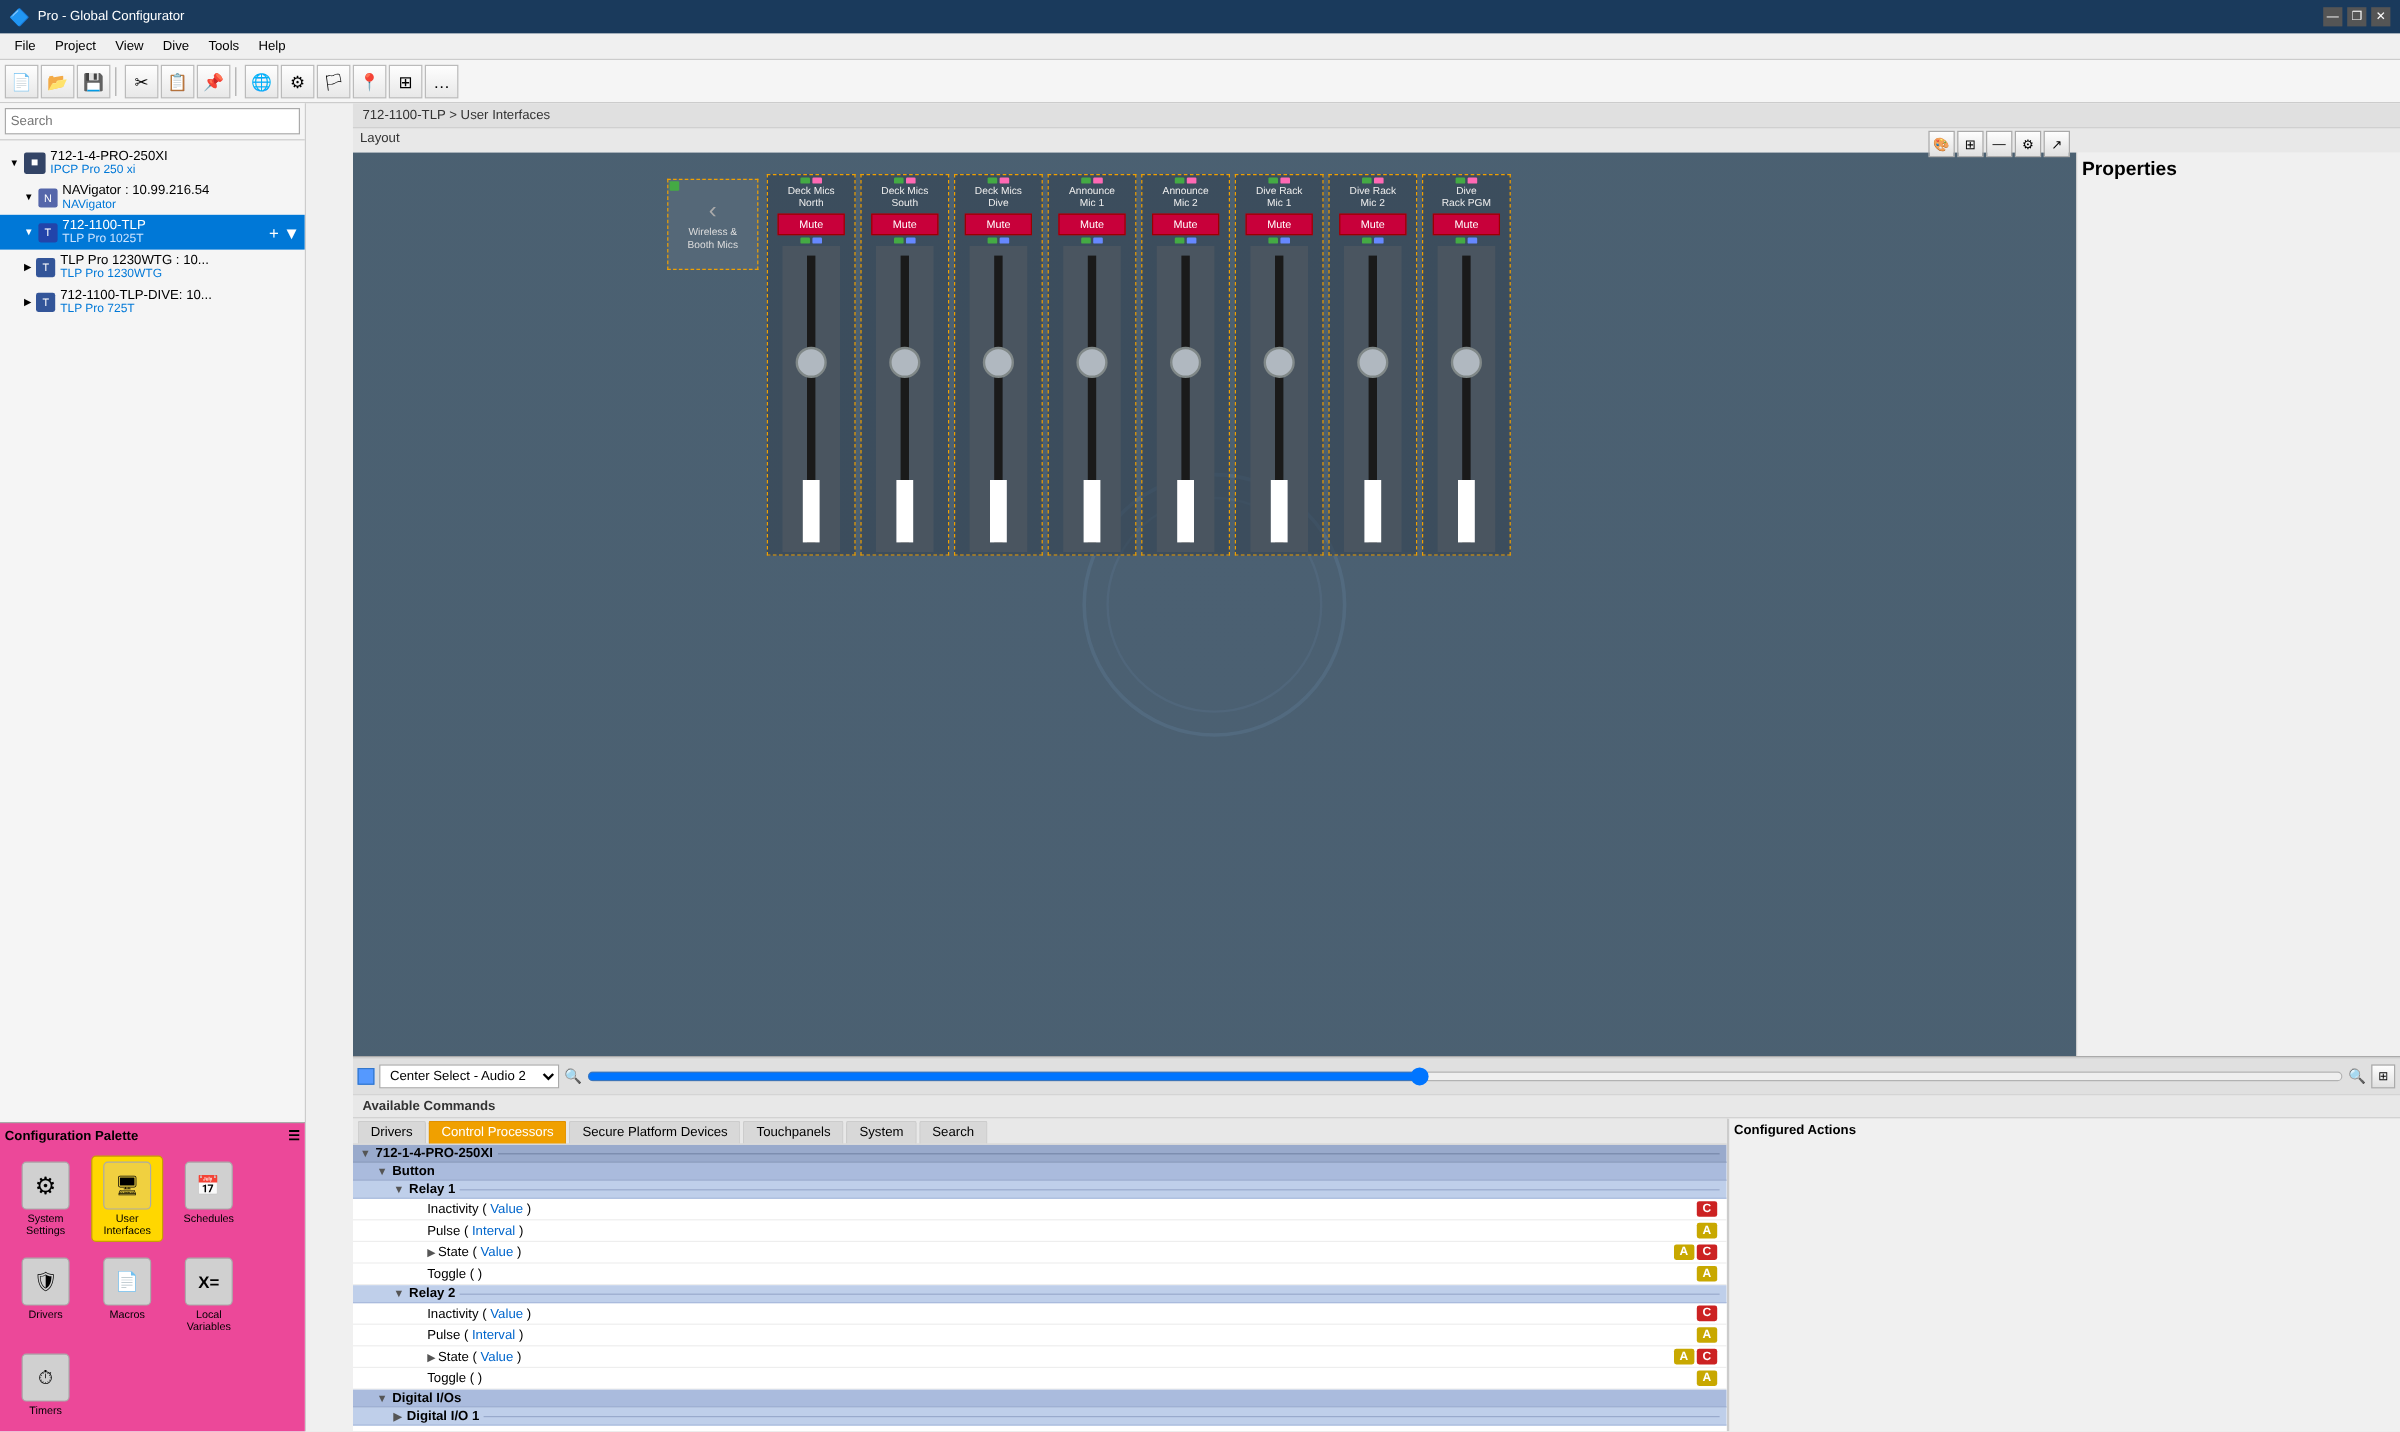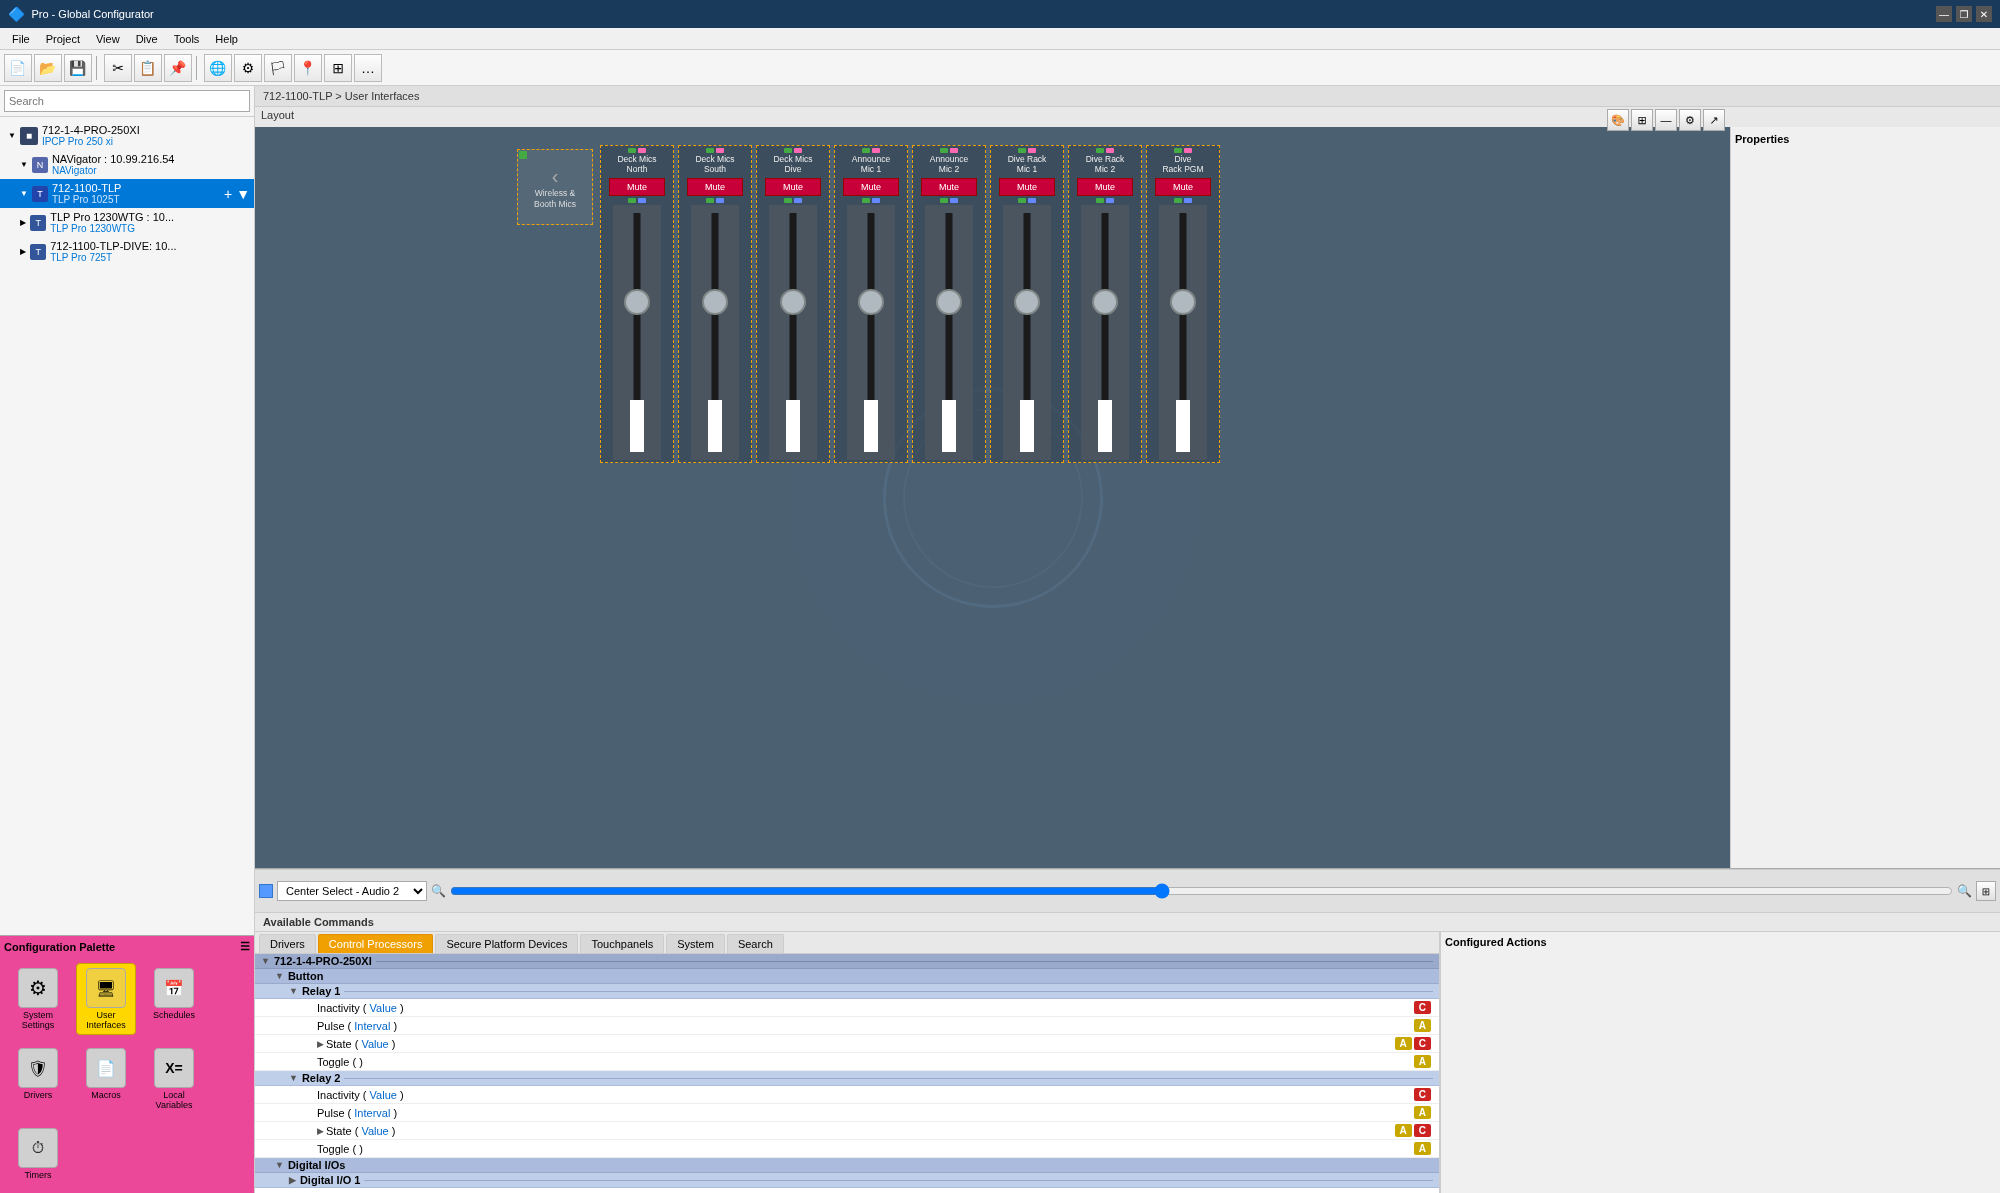--- a/index.html
+++ b/index.html
@@ -45,21 +45,21 @@
       width: 28px; height: 28px;
       border: 1px solid #bbb;
       background: linear-gradient(to bottom, #fefefe, #e8e8e8);
       cursor: pointer;
       display: flex; align-items: center; justify-content: center;
       font-size: 14px;
     }
     .toolbar-sep { width: 4px; border-left: 1px solid #aaa; height: 24px; margin: 0 2px; }
 
     
-    #main { display: flex; height: calc(100vh - 86px); }
+    #main { display: flex; height: calc(100vh - 86px); gap: 39px; }
 
     
     #left-panel {
       width: 255px;
       min-width: 255px;
       background: #f5f5f5;
       border-right: 1px solid #ccc;
       display: flex;
       flex-direction: column;
     }
@@ -249,21 +249,21 @@
     
     #bottom-section {
       height: 280px;
       display: flex;
       flex-direction: column;
       background: #f0f0f0;
     }
 
     
     #center-select-bar {
-      height: 44px;
+      height: 32px;
       background: #e0e0e0;
       border-bottom: 1px solid #ccc;
       border-top: 1px solid #ccc;
       display: flex;
       align-items: center;
       padding: 0 4px;
       gap: 4px;
     }
     .center-select-icon { width: 14px; height: 14px; background: #5599ff; border: 1px solid #3377cc; }
     .center-select-dropdown {
@@ -732,21 +732,21 @@
                   <div style="width:26px;height:26px;background:#b0b8c0;border-radius:50%;border:2px solid #808888;position:absolute;top:38%;left:50%;transform:translate(-50%,-50%);"></div>
                   <div style="width:14px;height:52px;background:white;position:absolute;bottom:8px;left:50%;transform:translateX(-50%);"></div>
                 </div>
               </div>
 
             </div>
           </div>
         </div>
 
         <div id="properties-panel" style="position:absolute;top:20px;right:0;bottom:0;width:270px;background:#f0f0f0;border-left:1px solid #ccc;padding:4px;">
-          <div id="properties-header" style="font-size:11px;font-weight:bold;padding:2px 0 4px;">Properties</div>
+          <div id="properties-header" style="font-size:16px;font-weight:bold;padding:2px 0 4px;">Properties</div>
         </div>
 
       </div>
 
       <div id="center-select-bar">
         <div class="center-select-icon"></div>
         <select class="center-select-dropdown">
           <option>Center Select - Audio 2</option>
         </select>
         <span class="zoom-icon">🔍</span>

